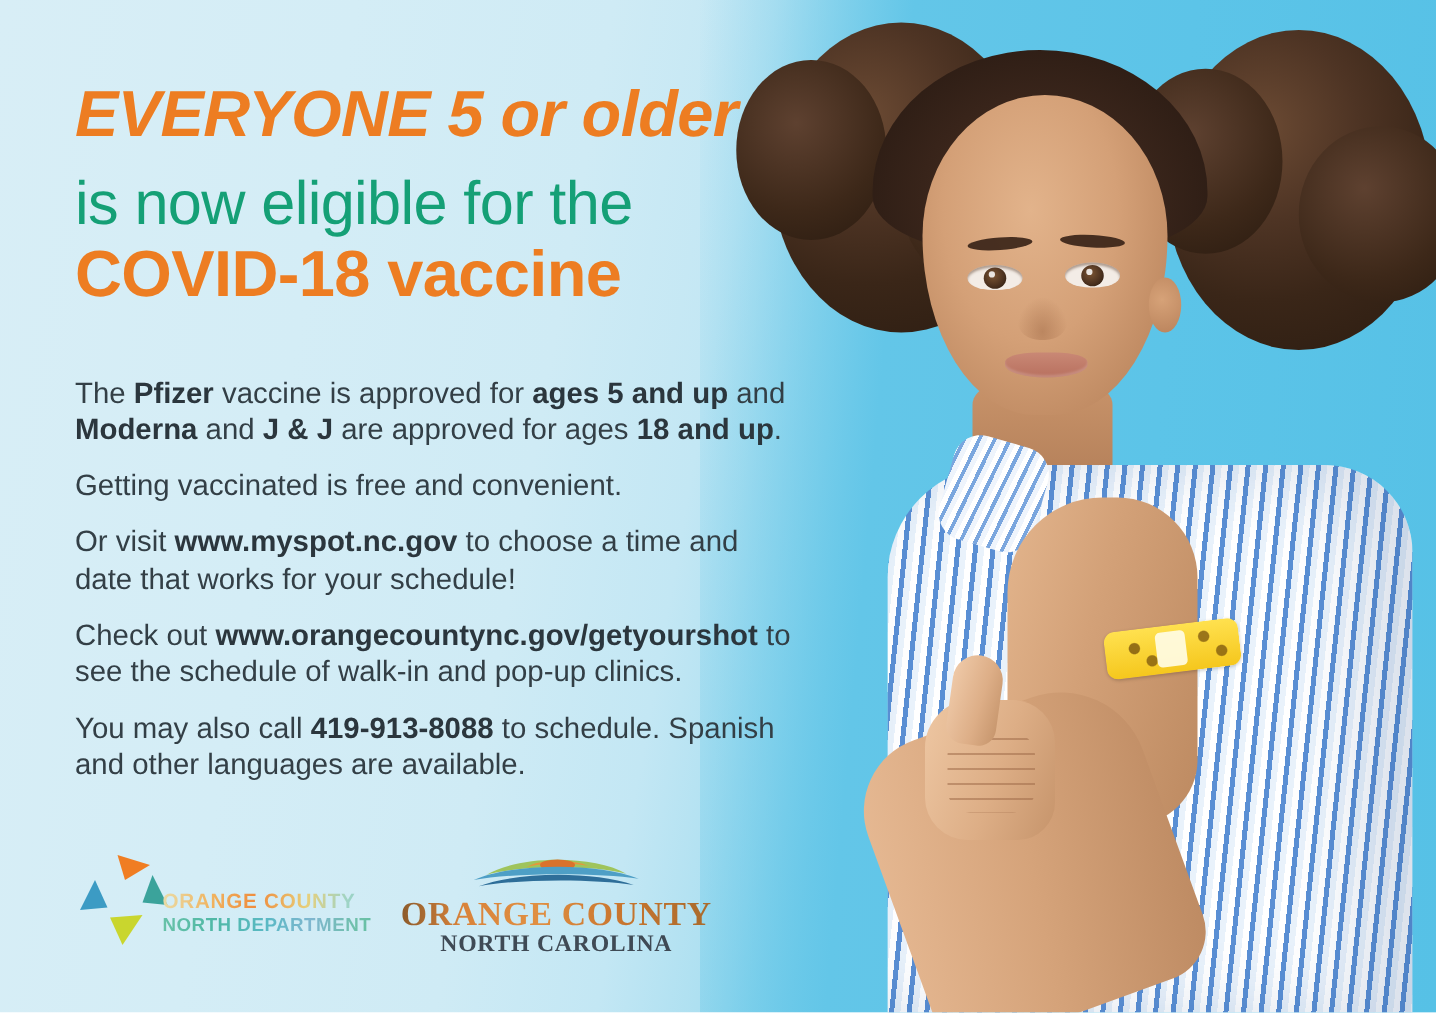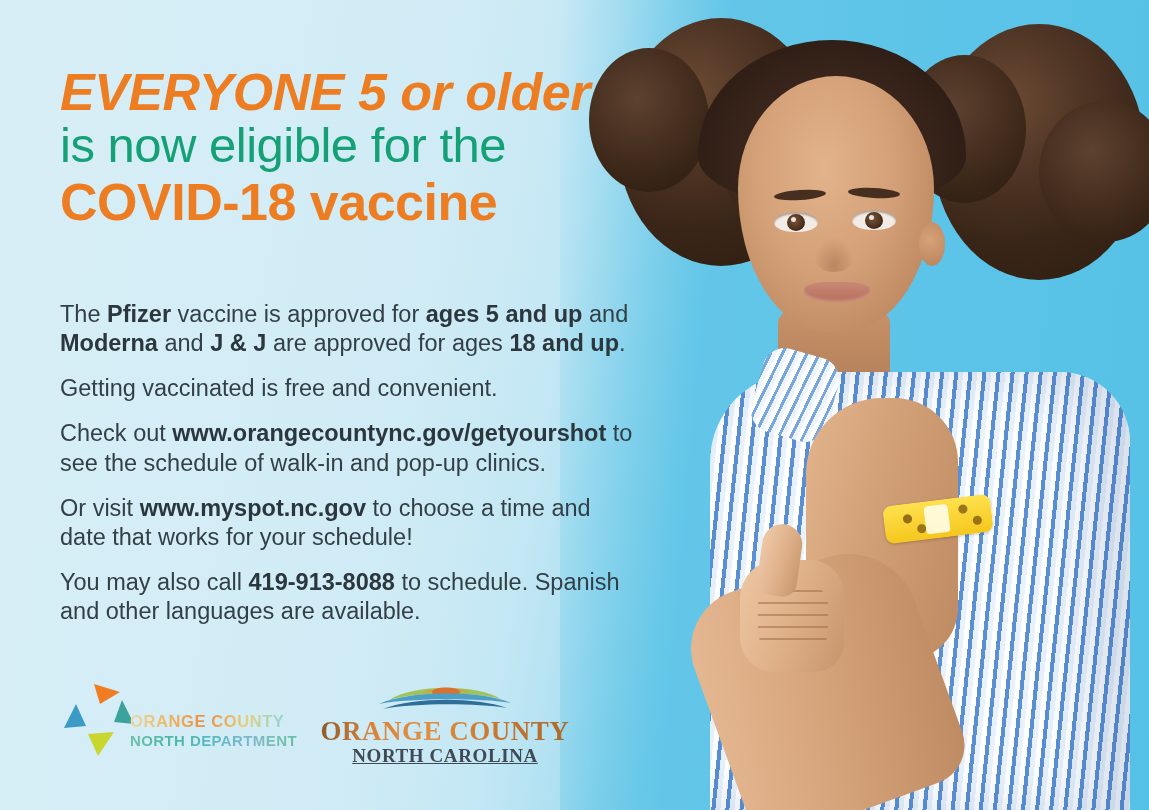--- a/index.html
+++ b/index.html
@@ -193,21 +193,21 @@
   .headline {
     position:absolute; left:60px; top:66px; width:600px;
   }
   .hl-line {
     font-weight: 700;
     line-height: 1.02;
     letter-spacing: -0.5px;
     white-space: nowrap;
   }
   #hl-1 { font-size: 52px; color:#ED7D22;font-style:italic; }
-  #hl-2 { font-size: 49px; color:#15a076; margin-top: 2px; font-weight: 400; }
+  #hl-2 { font-size: 49px; color:#15a076; margin-top: 20px; font-weight: 400; }
   #hl-3 { font-size: 52px; color:#ED7D22; margin-top: 5px; }
 
   
   .body-copy {
     position:absolute; left:60px; top:300px; width:580px;
     color:#333f46;
     font-size: 23.5px;
     line-height: 1.24;
   }
   .para { margin-bottom: 16px; }
@@ -235,21 +235,21 @@
   .ocnc { position:absolute; left:260px; top:-2px; width:250px; height:92px; text-align:center; }
   .ocnc-mark { width: 140px; height: 34px; margin: 0 auto 2px; display:block; }
   .ocnc-l1 {
     font-size: 27px; font-weight:700; letter-spacing:.5px;
     font-family:"Liberation Serif", serif;
     background: linear-gradient(92deg,#8a5a2b 0%,#d9833a 20%,#e08f42 44%,#c9762f 70%,#a86a2c 100%);
     -webkit-background-clip:text; background-clip:text; color:transparent;
   }
   .ocnc-l2 {
     font-size: 19px; font-weight:700; letter-spacing:.6px; color:#3f4a55;
-    font-family:"Liberation Serif", serif; margin-top:-2px;text-decoration:underline;
+    font-family:"Liberation Serif", serif; margin-top:-2px;
   }
 </style>
 </head>
 <body>
 
 <div id="poster">
 
   <div class="photo">
     <div class="photo-sky"></div>
 
@@ -289,23 +289,23 @@
     <div class="hl-line" id="hl-2">is now eligible for the</div>
     <div class="hl-line" id="hl-3">COVID-18 vaccine</div>
   </div>
 
   <div class="body-copy">
 
     <div class="para"><span>The </span><b>Pfizer</b><span> vaccine is approved for </span><b>ages 5 and up</b><span> and </span><b>Moderna</b><span> and </span><b>J &amp; J</b><span> are approved for ages </span><b>18 and up</b><span>.</span></div>
 
     <div class="para">Getting vaccinated is free and convenient.</div>
 
+    <div class="para"><span>Or visit </span><b>www.myspot.nc.gov</b><span> to choose a time and date that works for your schedule!</span></div>
+
     <div class="para"><span>Check out </span><b>www.orangecountync.gov/getyourshot</b><span> to see the schedule of walk-in and pop-up clinics.</span></div>
-
-    <div class="para"><span>Or visit </span><b>www.myspot.nc.gov</b><span> to choose a time and date that works for your schedule!</span></div>
 
     <div class="para"><span>You may also call </span><b>419-913-8088</b><span> to schedule. Spanish and other languages are available.</span></div>
   </div>
 
   <div class="logos">
 
     <div class="ochd">
       <svg class="ochd-mark" viewBox="0 0 80 80">
         <circle cx="40" cy="38" r="20" fill="none" stroke="#ffffff" stroke-width="0"></circle>
         <polygon points="34,2 60,10 40,22" fill="#F07D22"></polygon>

